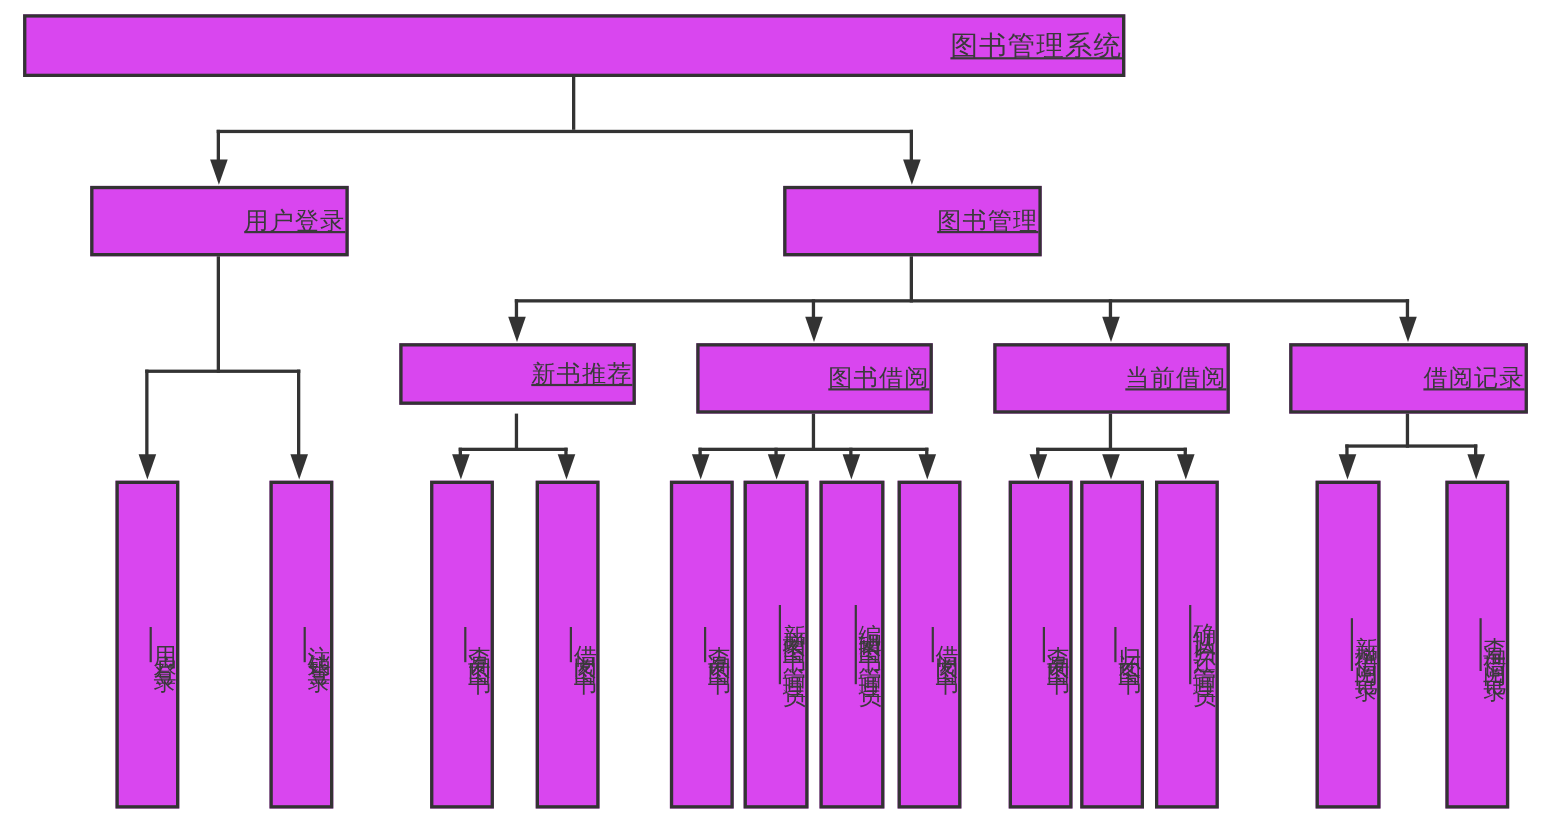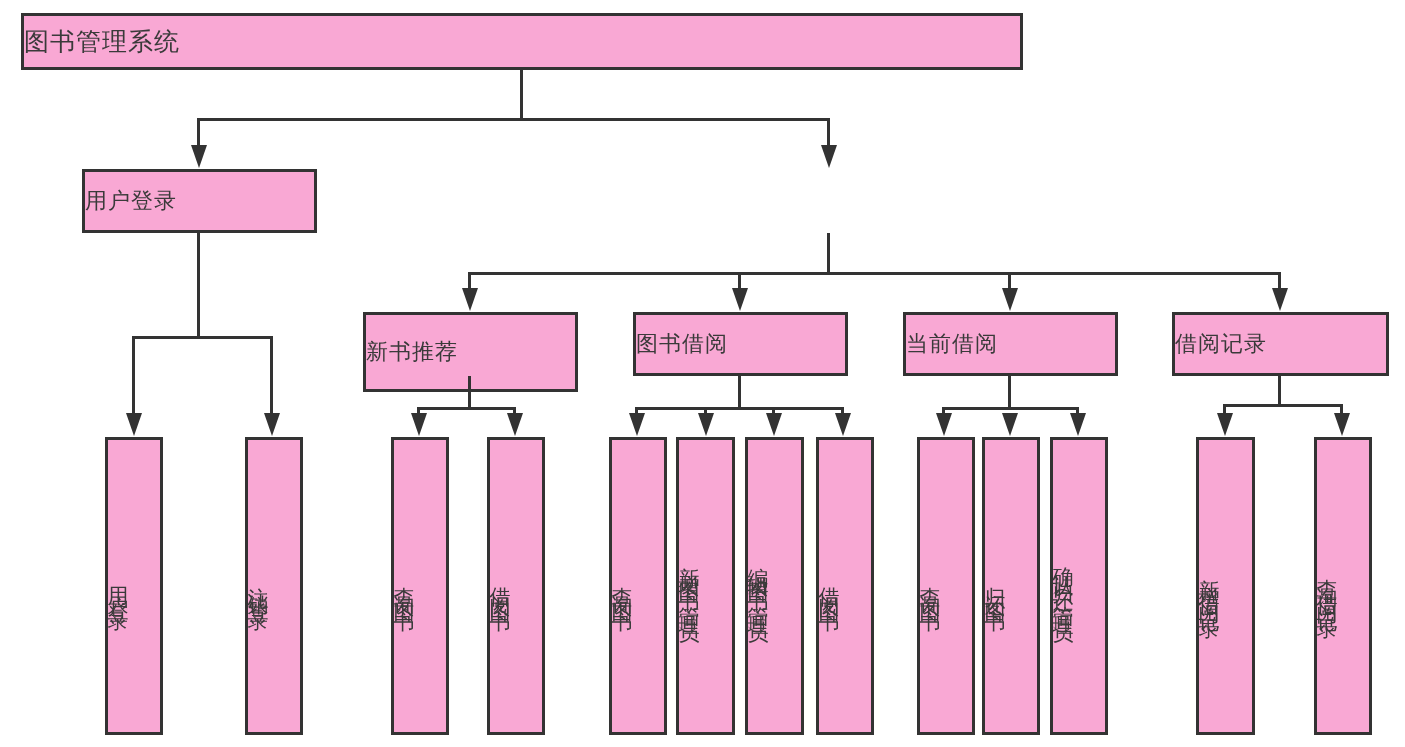--- a/index.html
+++ b/index.html
@@ -9,24 +9,25 @@
     height: 747px;
     background: #ffffff;
     font-family: "Liberation Sans", "DejaVu Sans", sans-serif;
     color: #3a3a3a;
     overflow: hidden;
   }
   .box {
     position: absolute;
     box-sizing: border-box;
     border: 3px solid #333333;
-    background: #f9a8d4;
+    background: #d946ef;
     display: flex;
     align-items: center;
-    justify-content: flex-start;
+    justify-content: flex-end;
+    text-decoration: underline;
   }
   .hlabel {
     font-size: 22px;
     letter-spacing: 1px;
     white-space: nowrap;
   }
   .root-label { font-size: 25px; }
   .vbox .vlabel {
     writing-mode: vertical-lr;
     text-orientation: mixed;
@@ -70,40 +71,43 @@
   <div class="vline" style="left:520px; top:70px;  height:48px;"></div>
   <div class="hline" style="left:197px; top:118px; width:633px;"></div>
   <div class="vline" style="left:197px; top:118px; height:30px;"></div>
   <div class="vline" style="left:827px; top:118px; height:30px;"></div>
   <div class="arrow" style="left:191px; top:145px;"></div>
   <div class="arrow" style="left:821px; top:145px;"></div>
 
   <div class="box" style="left:82px; top:169px; width:235px; height:64px;">
     <span class="hlabel">用户登录</span>
   </div>
+  <div class="box" style="left:712px; top:169px; width:235px; height:64px;">
+    <span class="hlabel">图书管理</span>
+  </div>
 
   <div class="vline" style="left:197px; top:233px; height:106px;"></div>
   <div class="hline" style="left:132px; top:336px; width:141px;"></div>
   <div class="vline" style="left:132px; top:336px; height:79px;"></div>
   <div class="vline" style="left:270px; top:336px; height:79px;"></div>
   <div class="arrow" style="left:126px; top:413px;"></div>
   <div class="arrow" style="left:264px; top:413px;"></div>
 
   <div class="vline" style="left:827px; top:233px; height:42px;"></div>
   <div class="hline" style="left:468px; top:272px; width:813px;"></div>
   <div class="vline" style="left:468px;  top:272px; height:18px;"></div>
   <div class="vline" style="left:738px;  top:272px; height:18px;"></div>
   <div class="vline" style="left:1008px; top:272px; height:18px;"></div>
   <div class="vline" style="left:1278px; top:272px; height:18px;"></div>
   <div class="arrow" style="left:462px;  top:288px;"></div>
   <div class="arrow" style="left:732px;  top:288px;"></div>
   <div class="arrow" style="left:1002px; top:288px;"></div>
   <div class="arrow" style="left:1272px; top:288px;"></div>
 
-  <div class="box" style="left:363px; top:312px; width:215px; height:80px;">
+  <div class="box" style="left:363px; top:312px; width:215px; height:56px;">
     <span class="hlabel">新书推荐</span>
   </div>
   <div class="box" style="left:633px; top:312px; width:215px; height:64px;">
     <span class="hlabel">图书借阅</span>
   </div>
   <div class="box" style="left:903px; top:312px; width:215px; height:64px;">
     <span class="hlabel">当前借阅</span>
   </div>
   <div class="box" style="left:1172px; top:312px; width:217px; height:64px;">
     <span class="hlabel">借阅记录</span>

